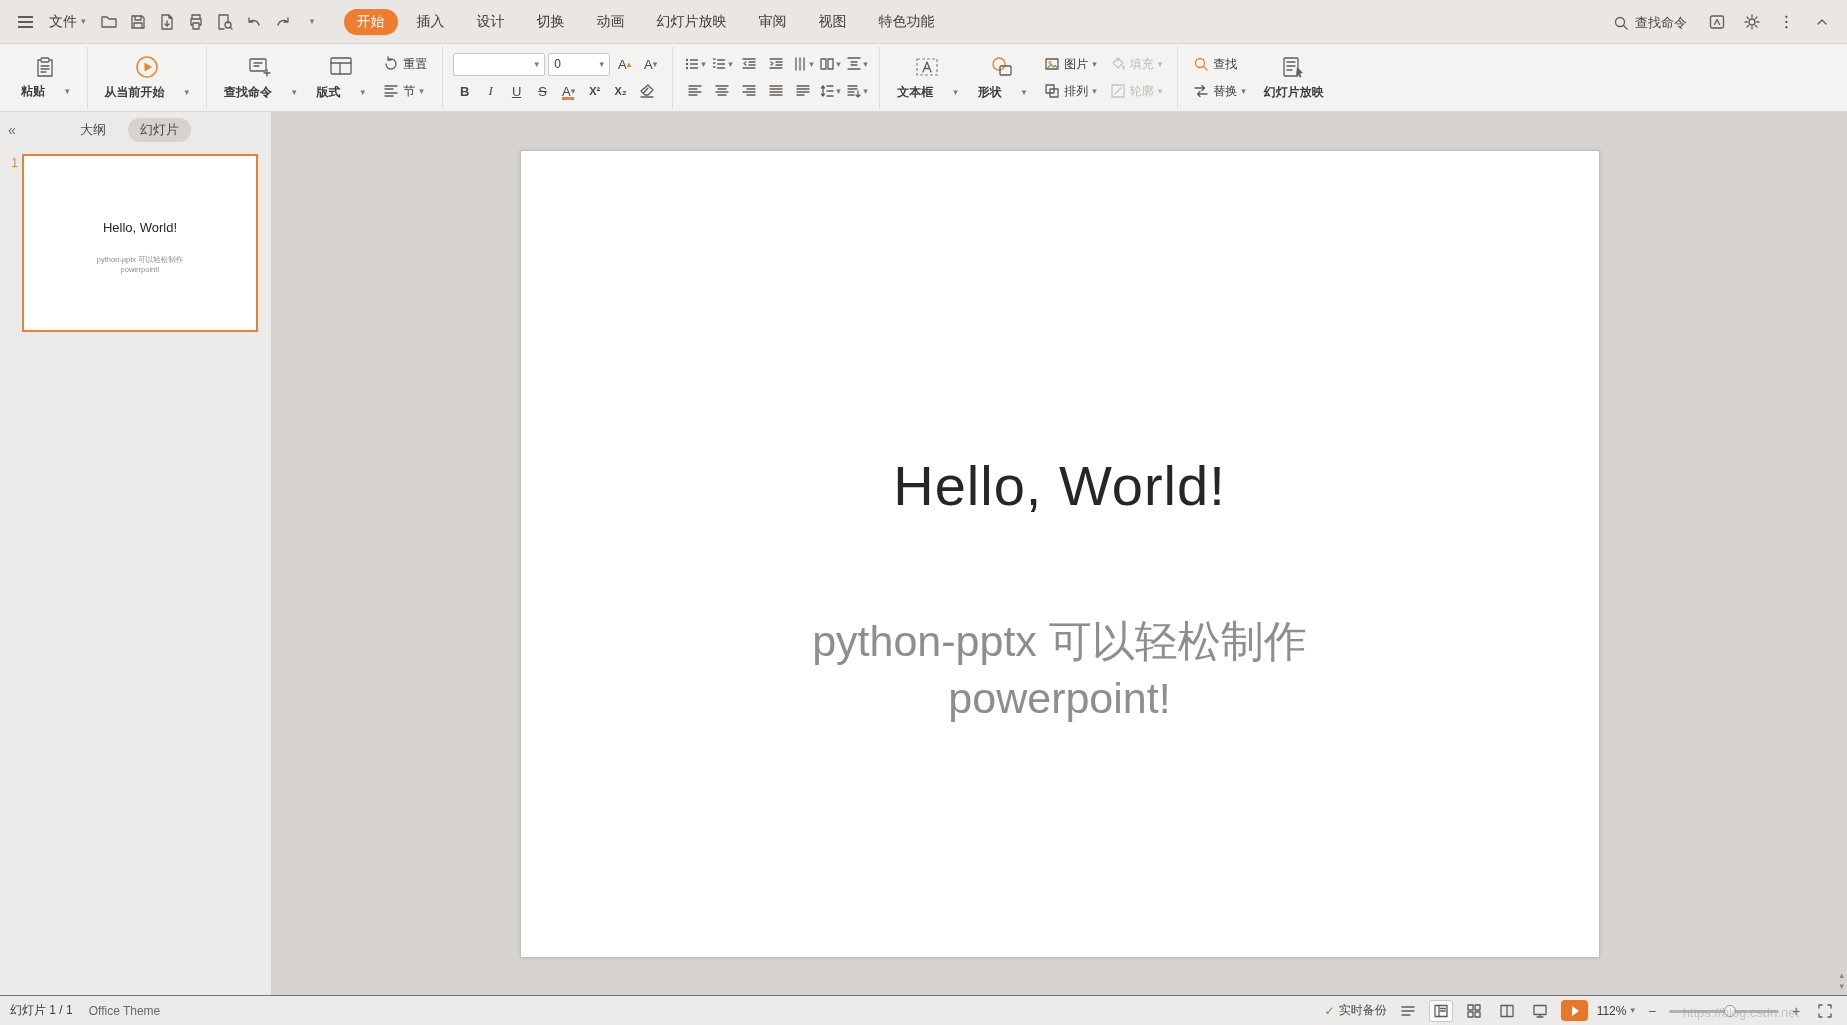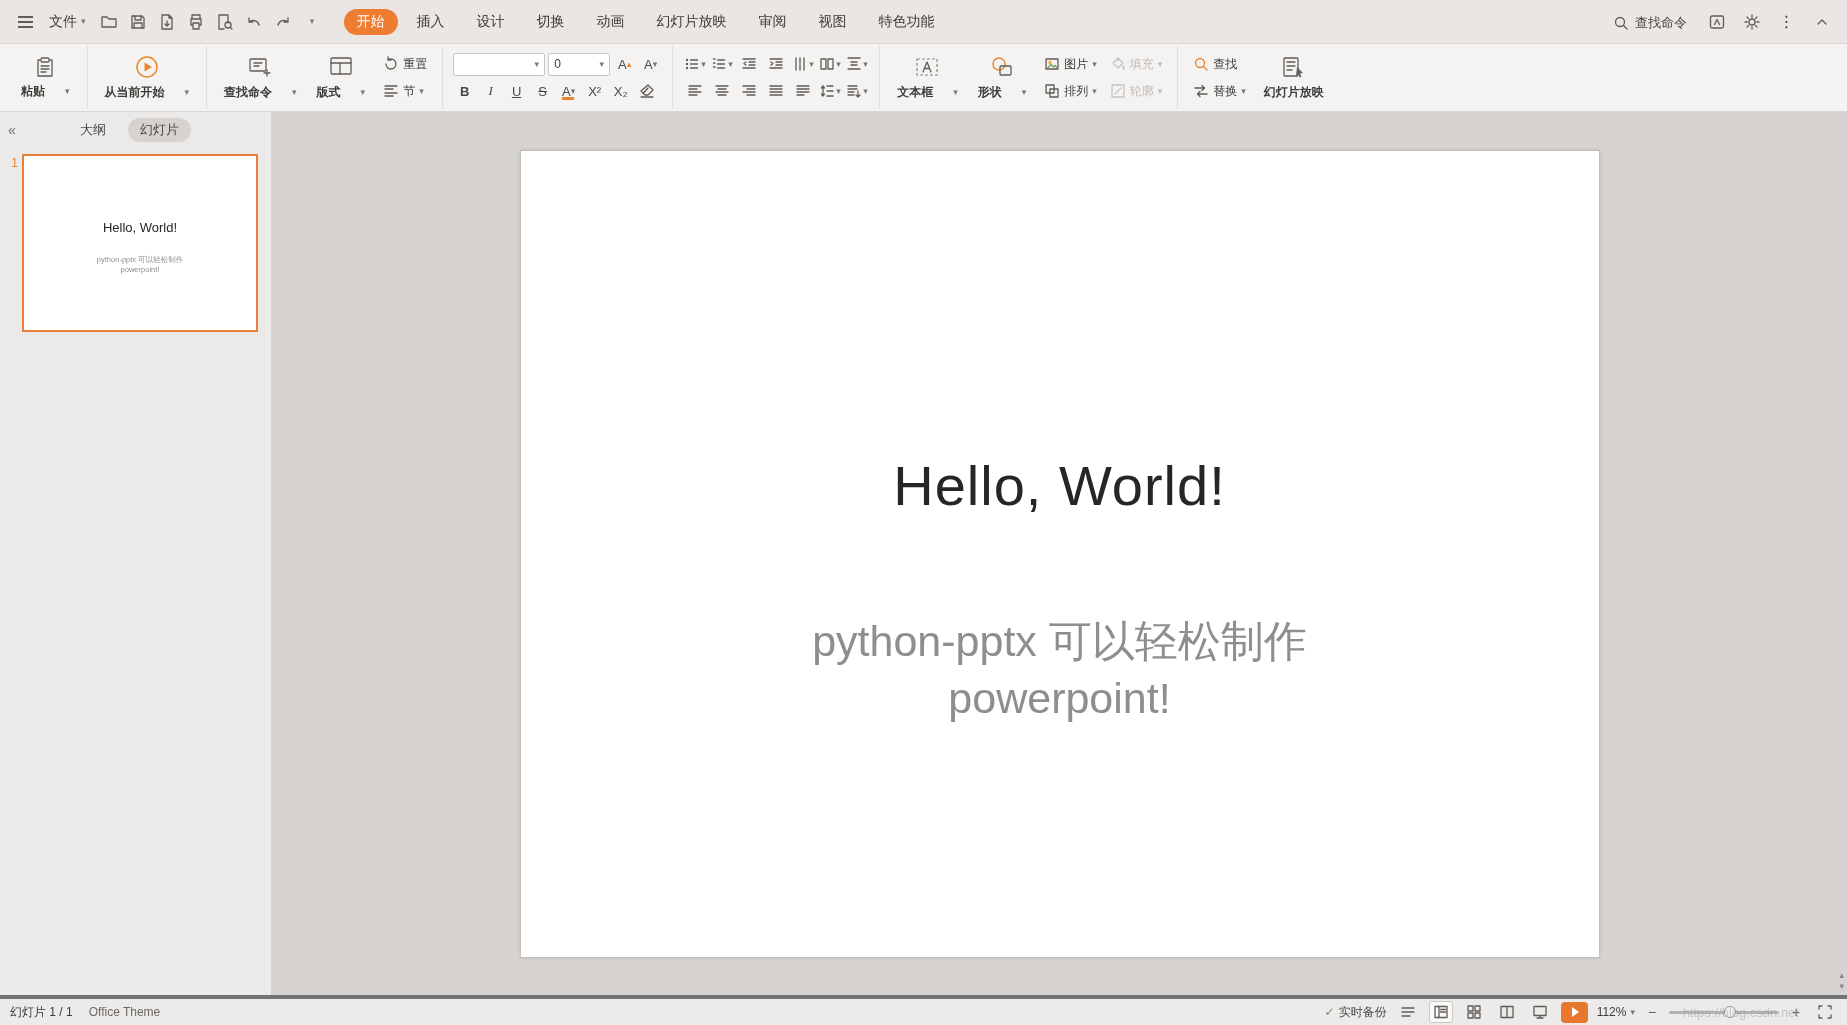--- a/index.html
+++ b/index.html
@@ -32,21 +32,21 @@
   .row { display:flex; align-items:center; gap:3px; }
   .sbtn { display:flex; align-items:center; gap:4px; height:23px; padding:0 5px; font-size:12px; border-radius:3px; white-space:nowrap; }
   .ibtn { width:24px; height:23px; display:flex; align-items:center; justify-content:center; gap:1px; border-radius:3px; }
   .tbtn { width:23px; height:23px; display:flex; align-items:center; justify-content:center; font-size:13px; color:#4a4846; border-radius:3px; position:relative; }
   .combo { display:flex; align-items:center; justify-content:space-between; height:23px; background:#fff; border:1px solid #c9c6c3; border-radius:2px; padding:0 5px; font-size:12px; color:#3d3b39; }
   .b-bold { font-weight:bold; }
   .b-italic { font-style:italic; font-family:"Liberation Serif",serif; }
   .b-under { text-decoration:underline; }
   .b-strike { text-decoration:line-through; }
   .color-bar { position:absolute; bottom:3px; left:5px; width:12px; height:3px; background:#e8862e; }
-  .supsub { font-size:13px; }
+  .supsub { font-size:11px;font-weight:bold; }
 
   
   .content { flex:1 1 auto; display:flex; min-height:0; }
   .sidebar { width:272px; flex:0 0 272px; background:#eceae8; border-right:1px solid #d5d2cf; display:flex; flex-direction:column; }
   .sb-header { height:36px; display:flex; align-items:center; padding:0 8px; position:relative; }
   .collapse-btn { font-size:14px; color:#6b6865; width:20px; }
   .sb-tabs { position:absolute; left:0; right:12px; display:flex; justify-content:center; gap:10px; font-size:13px; }
   .sb-tab { padding:3px 12px; border-radius:12px; color:#4a4846; }
   .sb-tab.active { background:#d5d2cf; }
   .thumb-row { display:flex; padding:6px 6px 0 6px; gap:4px; }
@@ -58,21 +58,21 @@
   .main { flex:1 1 auto; display:flex; flex-direction:column; min-width:0; }
   .canvas { flex:1 1 auto; position:relative; background:#d6d3d0; display:flex; align-items:center; justify-content:center; }
   .slide { width:1080px; height:808px; background:#fff; border:1px solid #c2bfbc; position:relative; box-shadow:0 0 4px rgba(0,0,0,.12); }
   .slide-title { position:absolute; top:41.5%; left:0; right:0; transform:translateY(-50%); text-align:center; font-size:56px; color:#262626; letter-spacing:1px; }
   .slide-subtitle { position:absolute; top:64.5%; left:0; right:0; transform:translateY(-50%); text-align:center; font-size:43px; color:#8e8e8e; line-height:1.32; }
   .slide-nav { position:absolute; right:3px; bottom:4px; display:flex; flex-direction:column; gap:1px; font-size:9px; color:#8a8784; text-align:center; }
 
   .notes { height:36px; flex:0 0 36px; background:#f2f0ee; border-top:1px solid #d8d5d2; display:flex; align-items:center; gap:8px; padding:0 14px; font-size:13px; color:#4a4846; }
 
   
-  .statusbar { height:30px; flex:0 0 30px; background:#edebe9; border-top:4px solid #737373; display:flex; align-items:center; padding:0 10px; font-size:12px; }
+  .statusbar { height:30px; flex:0 0 30px; background:#edebe9; border-top:1px solid #737373; display:flex; align-items:center; padding:0 10px; font-size:12px; }
   .st-left { display:flex; align-items:center; gap:16px; }
   .st-theme { color:#6b6865; }
   .st-right { margin-left:auto; display:flex; align-items:center; gap:9px; }
   .st-backup { display:flex; align-items:center; gap:4px; color:#4a4846; }
   .viewbtn { width:24px; height:22px; display:flex; align-items:center; justify-content:center; border-radius:3px; border:1px solid transparent; }
   .viewbtn.active { background:#fbfaf9; border-color:#c9c6c3; }
   .play-btn { width:27px; height:21px; background:#e8772e; border-radius:4px; display:flex; align-items:center; justify-content:center; }
   .play-tri { width:0; height:0; border-left:7px solid #fff; border-top:5px solid transparent; border-bottom:5px solid transparent; margin-left:2px; }
   .zoom-val { display:flex; align-items:center; gap:4px; color:#3d3b39; }
   .zoom-sign { width:16px; text-align:center; color:#5f5c59; font-size:14px; }

